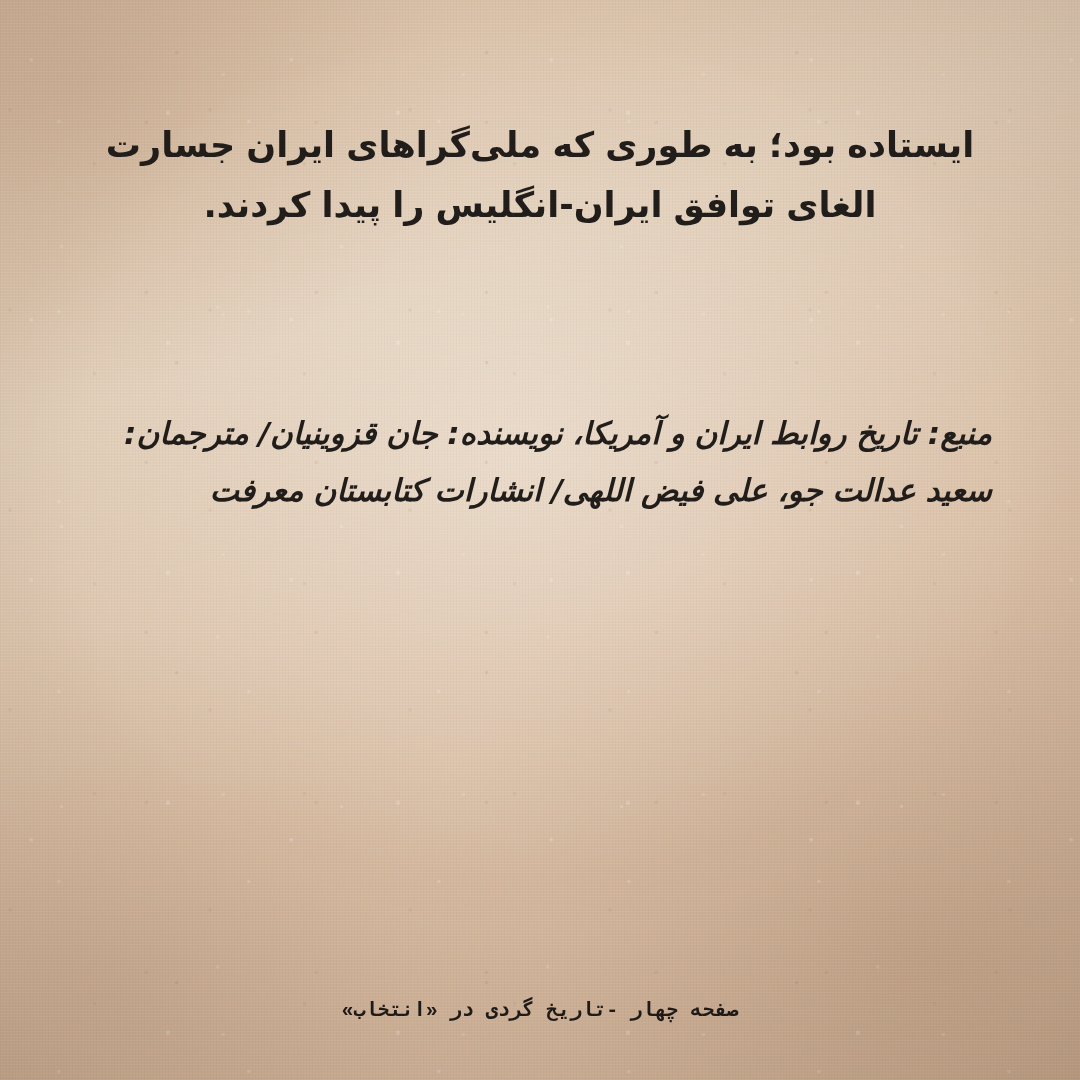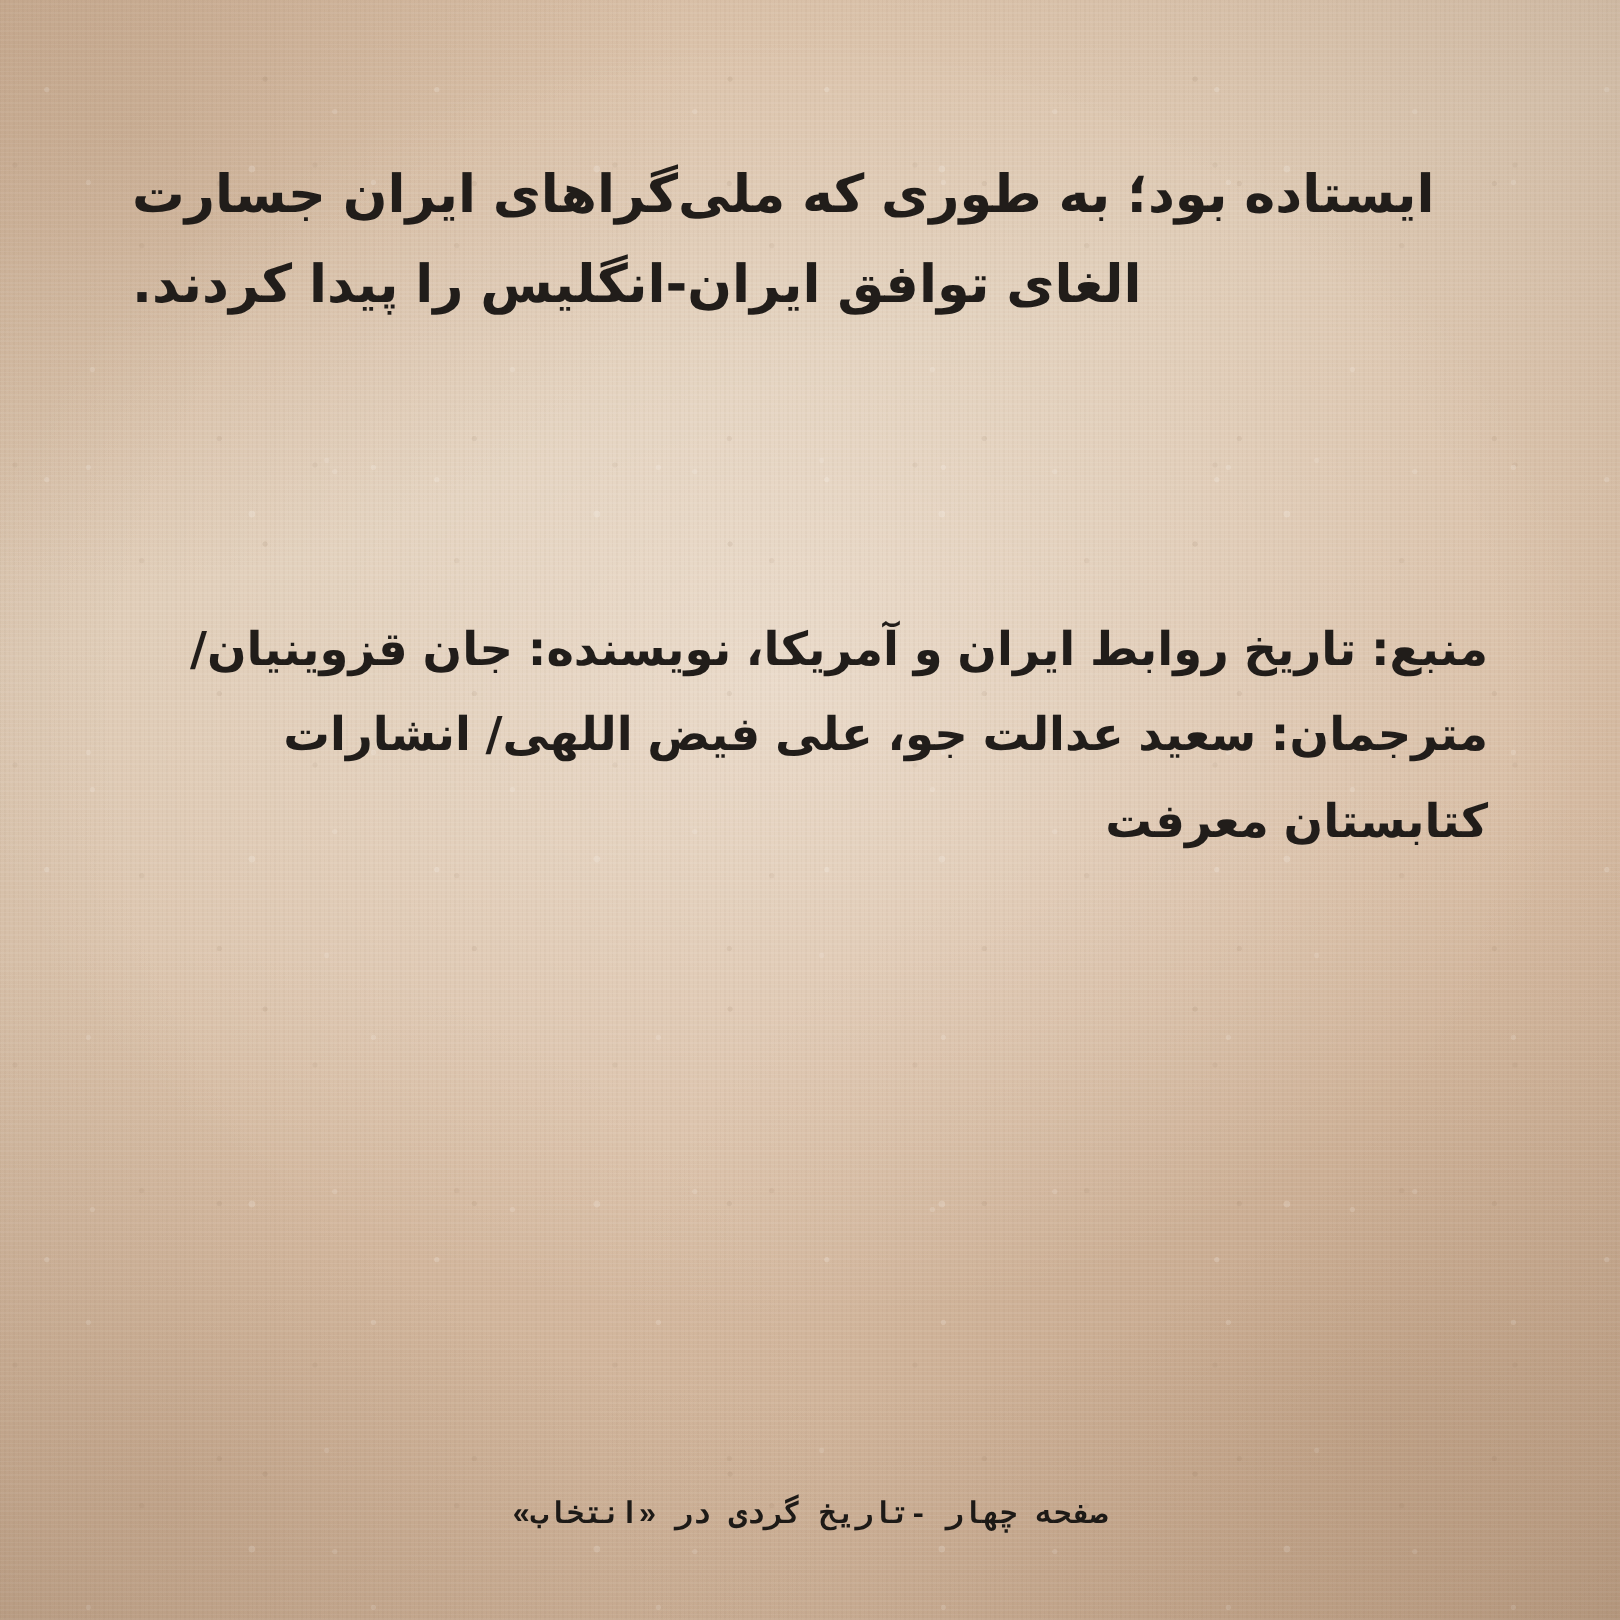--- a/index.html
+++ b/index.html
@@ -68,24 +68,24 @@
     position: relative;
     z-index: 5;
     width: 100%;
     height: 100%;
     box-sizing: border-box;
     padding: 0 88px;
   }
 
   .body-text {
     position: absolute;
-    top: 65px;
+    top: 80px;
     right: 88px;
     left: 88px;
-    text-align: left;
+    text-align: center;
     direction: rtl;
     color: #211d1a;
     font-size: 35px;
     line-height: 1.72;
     font-weight: 600;
     letter-spacing: 0px;
     word-spacing: -1px;
   }
 
   .source-text {
@@ -93,20 +93,21 @@
     top: 374px;
     right: 88px;
     left: 88px;
     text-align: right;
     direction: rtl;
     color: #211d1a;
     font-size: 31px;
     line-height: 1.85;
     font-weight: 600;
     word-spacing: -1px;
+    font-style: italic;
   }
 
   .footer {
     position: absolute;
     bottom: 58px;
     left: 0;
     right: 0;
     text-align: center;
     direction: rtl;
     color: #1d1a17;

